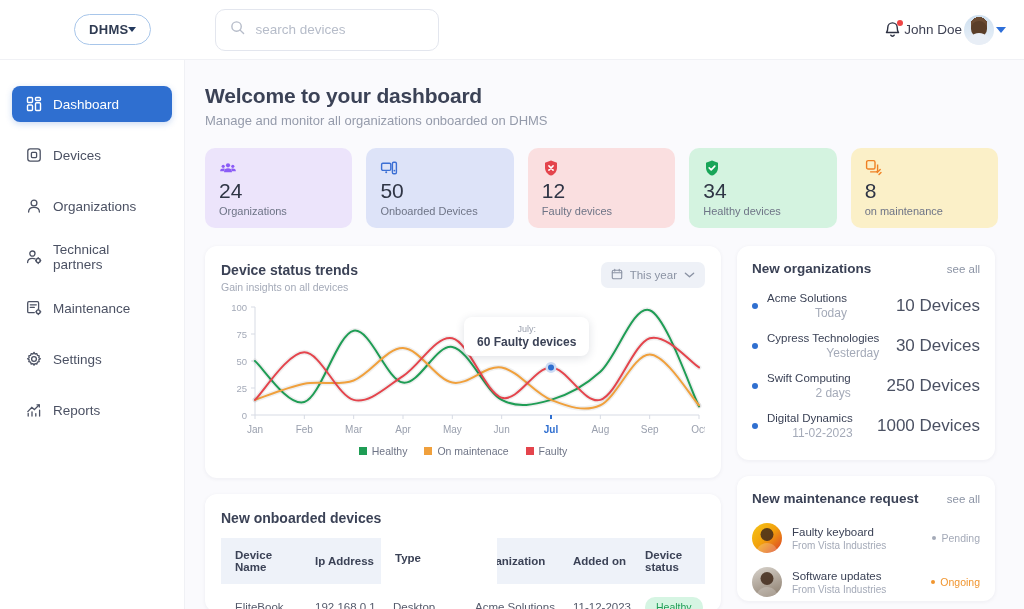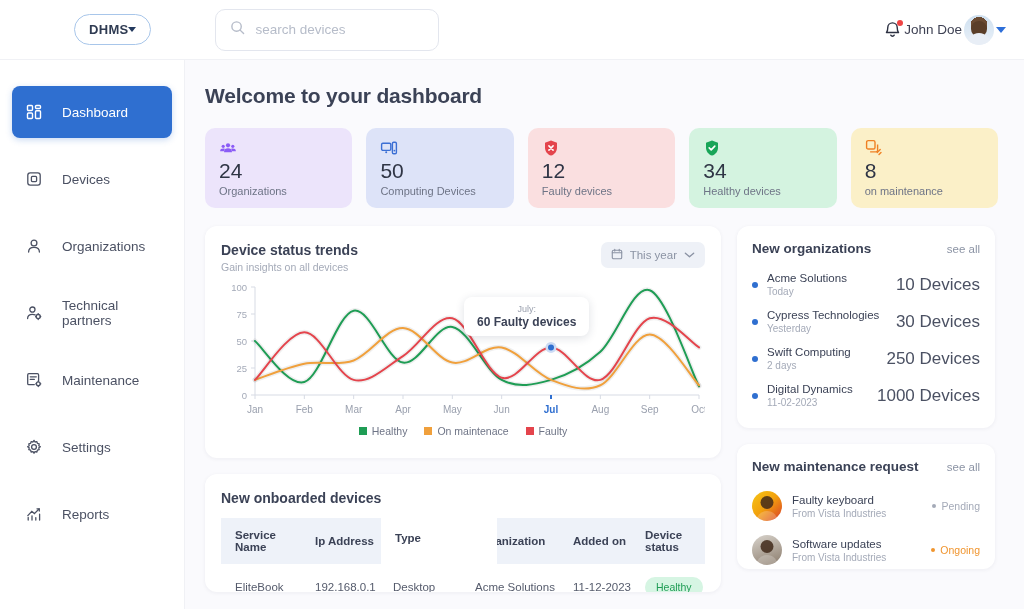--- a/index.html
+++ b/index.html
@@ -68,22 +68,22 @@
   
   .body { display: flex; flex: 1; min-height: 0; }
 
   
   .sidebar {
     width: 185px; min-width: 185px; background: #ffffff;
     border-right: 1px solid #f0f1f5;
     padding: 26px 12px 0 12px;
   }
   .nav-item {
-    display: flex; align-items: center; gap: 20px;
-    height: 52px; border-radius: 8px; padding: 0 13px;
+    display: flex; align-items: center; gap: 11px;
+    height: 36px; border-radius: 8px; padding: 0 13px;
     margin-bottom: 15px; cursor: pointer;
     font-size: 13.5px; color: #4b5163;
   }
   .nav-item.active { background: #2f6fd0; color: #ffffff; box-shadow: 0 2px 6px rgba(47,111,208,.25); }
   .nav-icon { width: 17px; height: 17px; display:flex; align-items:center; justify-content:center; flex:0 0 17px; }
   .nav-icon svg { display:block; }
 
   
   .main { flex: 1; background: #fafafd; padding: 24px 26px 0 20px; overflow: hidden; }
   .page-title { font-size: 21px; font-weight: 700; color: #3b4256; letter-spacing: -.2px; }
@@ -150,21 +150,21 @@
   .type-overlay-txt { position:absolute; left:190px; top:58px; font-size:11.5px; font-weight:700; color:#3b4256; }
 
   
   .panel { padding: 15px 15px 14px 15px; }
   .panel-head { display:flex; align-items:center; margin-bottom: 10px; }
   .panel-title { font-size: 13.5px; font-weight: 700; color: #3b4256; }
   .see-all { margin-left:auto; font-size: 11.5px; color: #8b93a4; cursor:pointer; }
   .org-row { display:flex; align-items:center; padding: 6px 0; }
   .org-dot { width: 6px; height: 6px; border-radius:50%; background:#2f6fd0; margin-right: 9px; flex:0 0 6px; }
   .org-name { font-size: 11.5px; color: #3b4256; }
-  .org-time { font-size: 10px; color: #a4aab8; margin-top: 2px; }
+  .org-time { font-size: 12px; color: #a4aab8; margin-top: 2px; text-align: right; }
   .org-count { margin-left:auto; font-size: 17px; color: #4b5163; white-space:nowrap; }
 
   .mnt-card { margin-top: 16px; height: 125px; overflow:hidden; }
   .mnt-row { display:flex; align-items:center; padding: 7px 0; }
   .mnt-av { width: 30px; height: 30px; border-radius: 50%; margin-right: 10px; flex:0 0 30px; position:relative; overflow:hidden; }
   .mnt-av.v1 { background: linear-gradient(135deg,#f5c518 0%,#f2a10c 48%,#d93b2b 100%); }
   .mnt-av.v2 { background: linear-gradient(160deg,#d9d4cd,#8a7b6b); }
   .mnt-av .h { position:absolute; left:50%; top:18%; transform:translateX(-50%); width:13px;height:13px;border-radius:50%; background:#41291a; opacity:.85;}
   .mnt-av .b { position:absolute; left:50%; bottom:-3px; transform:translateX(-50%); width:22px;height:13px;border-radius:11px 11px 0 0; background:rgba(255,255,255,.22); }
   .mnt-name { font-size: 11.5px; color: #3b4256; }
@@ -290,20 +290,21 @@
             </svg>
         </span>
         <span>Reports</span>
       </div>
 
     </div>
 
     <div class="main">
 
       <div class="page-title">Welcome to your dashboard</div>
+      <div class="page-sub">Manage and monitor all organizations onboarded on DHMS</div>
 
       <div class="stats">
 
         <div class="stat" style="background:#ece4fb">
           <span class="stat-ico">
             <svg width="18" height="18" viewBox="0 0 18 18" fill="#8b5cf6">
                 <circle cx="9" cy="6.3" r="2.1"></circle>
                 <circle cx="4.2" cy="7.3" r="1.6"></circle>
                 <circle cx="13.8" cy="7.3" r="1.6"></circle>
                 <path d="M9 9.2c2.3 0 3.9 1.2 3.9 2.9v1.1H5.1v-1.1c0-1.7 1.6-2.9 3.9-2.9z"></path>
@@ -318,21 +319,21 @@
         <div class="stat" style="background:#dde3f8">
           <span class="stat-ico">
             <svg width="18" height="18" viewBox="0 0 18 18" fill="none" stroke="#3b6fd4" stroke-width="1.4" stroke-linejoin="round">
                 <rect x="1.6" y="4.2" width="9.2" height="7.2" rx="1.3"></rect>
                 <rect x="12.4" y="3.2" width="4" height="11.6" rx="1.3"></rect>
                 <circle cx="6.2" cy="13.3" r="1" fill="#3b6fd4" stroke="none"></circle>
                 <circle cx="14.4" cy="11.6" r=".9" fill="#3b6fd4" stroke="none"></circle>
               </svg>
           </span>
           <div class="stat-num">50</div>
-          <div class="stat-lbl">Computing Devices</div>
+          <div class="stat-lbl">Onboarded Devices</div>
         </div>
 
         <div class="stat" style="background:#fadfe0">
           <span class="stat-ico">
             <svg width="18" height="18" viewBox="0 0 18 18">
                 <path d="M9 1.4l6 2.3v5c0 3.6-2.5 6.8-6 7.9-3.5-1.1-6-4.3-6-7.9v-5z" fill="#e4444c"></path>
                 <path d="M6.9 6.9l4.2 4.2M11.1 6.9l-4.2 4.2" stroke="#fff" stroke-width="1.5" stroke-linecap="round"></path>
               </svg>
           </span>
           <div class="stat-num">12</div>
@@ -451,21 +452,21 @@
                   <span>Faulty</span>
                 </span>
               </div>
           </div>
 
           <div class="card table-card">
             <div class="table-title">New onboarded devices</div>
             <table>
               <thead>
                 <tr>
-                  <th style="width:80px">Service Name</th>
+                  <th style="width:80px">Device Name</th>
                   <th style="width:78px">Ip Address</th>
                   <th style="width:82px">Type</th>
                   <th style="width:98px">Organization</th>
                   <th style="width:72px">Added on</th>
                   <th>Device status</th>
                 </tr>
               </thead>
               <tbody>
                 <tr>
                   <td>EliteBook</td>

